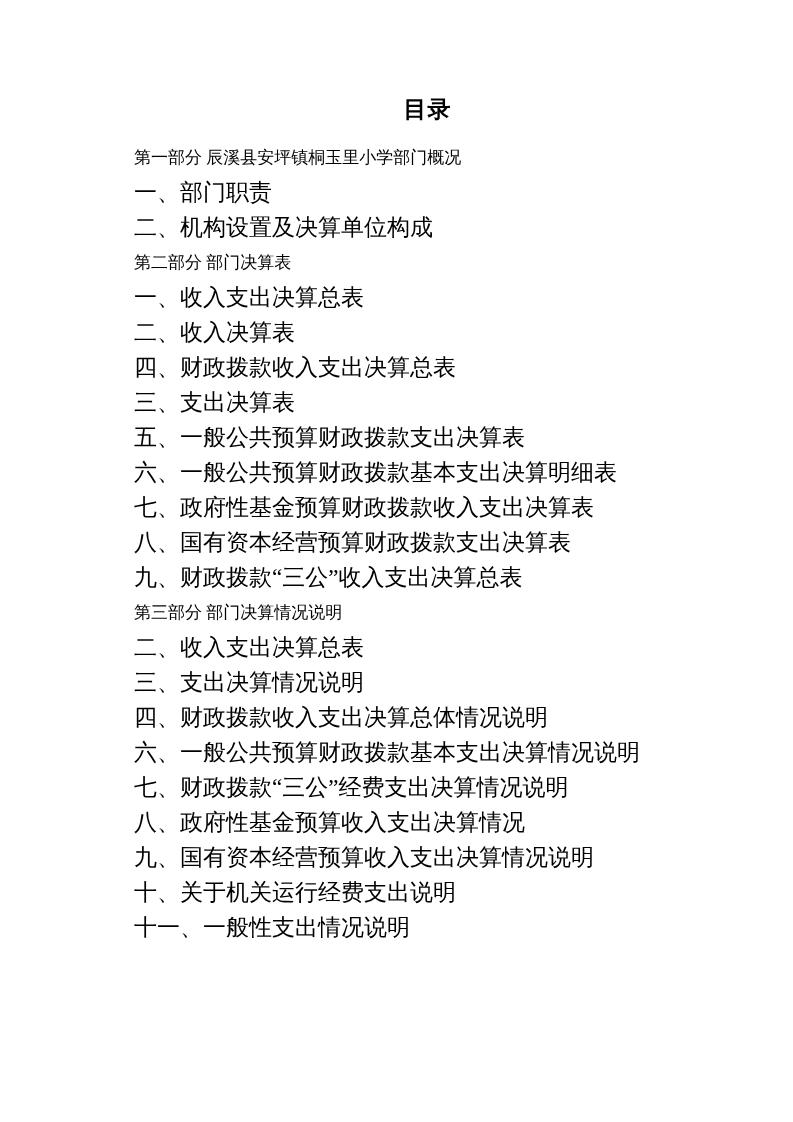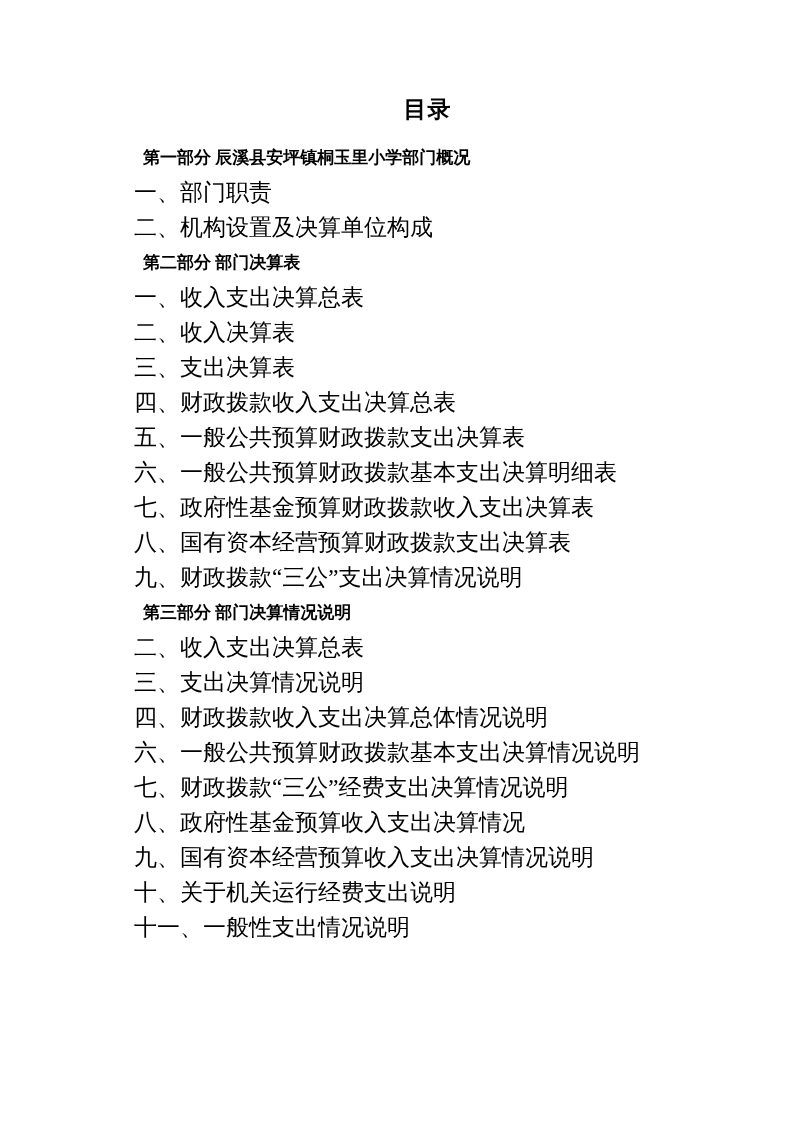--- a/index.html
+++ b/index.html
@@ -34,47 +34,46 @@
     margin: 0;
     padding: 0;
     list-style: none;
   }
   .toc-entry {
     font-size: 23px;
     line-height: 35px;
     white-space: nowrap;
   }
   .toc-entry.level-1 {
-    font-weight: bold;
+    font-weight: normal;
     font-size: 17px;
-    margin-left: 9px;
   }
   .toc-entry.level-2 {
     font-weight: normal;
   }
 </style>
 </head>
 <body>
 
 <div class="page">
   <h1 class="doc-title">目录</h1>
   <ul class="toc">
     <li class="toc-entry level-1">第一部分 辰溪县安坪镇桐玉里小学部门概况</li>
     <li class="toc-entry level-2">一、部门职责</li>
     <li class="toc-entry level-2">二、机构设置及决算单位构成</li>
     <li class="toc-entry level-1">第二部分 部门决算表</li>
     <li class="toc-entry level-2">一、收入支出决算总表</li>
     <li class="toc-entry level-2">二、收入决算表</li>
+    <li class="toc-entry level-2">四、财政拨款收入支出决算总表</li>
     <li class="toc-entry level-2">三、支出决算表</li>
-    <li class="toc-entry level-2">四、财政拨款收入支出决算总表</li>
     <li class="toc-entry level-2">五、一般公共预算财政拨款支出决算表</li>
     <li class="toc-entry level-2">六、一般公共预算财政拨款基本支出决算明细表</li>
     <li class="toc-entry level-2">七、政府性基金预算财政拨款收入支出决算表</li>
     <li class="toc-entry level-2">八、国有资本经营预算财政拨款支出决算表</li>
-    <li class="toc-entry level-2">九、财政拨款“三公”支出决算情况说明</li>
+    <li class="toc-entry level-2">九、财政拨款“三公”收入支出决算总表</li>
     <li class="toc-entry level-1">第三部分 部门决算情况说明</li>
     <li class="toc-entry level-2">二、收入支出决算总表</li>
     <li class="toc-entry level-2">三、支出决算情况说明</li>
     <li class="toc-entry level-2">四、财政拨款收入支出决算总体情况说明</li>
     <li class="toc-entry level-2">六、一般公共预算财政拨款基本支出决算情况说明</li>
     <li class="toc-entry level-2">七、财政拨款“三公”经费支出决算情况说明</li>
     <li class="toc-entry level-2">八、政府性基金预算收入支出决算情况</li>
     <li class="toc-entry level-2">九、国有资本经营预算收入支出决算情况说明</li>
     <li class="toc-entry level-2">十、关于机关运行经费支出说明</li>
     <li class="toc-entry level-2">十一、一般性支出情况说明</li>

